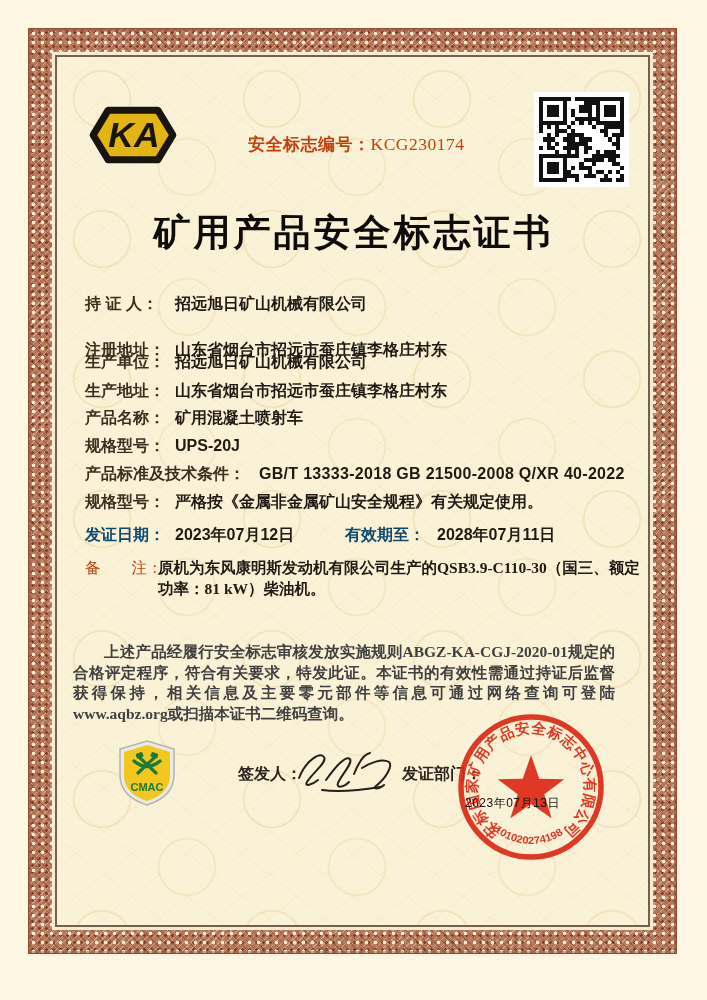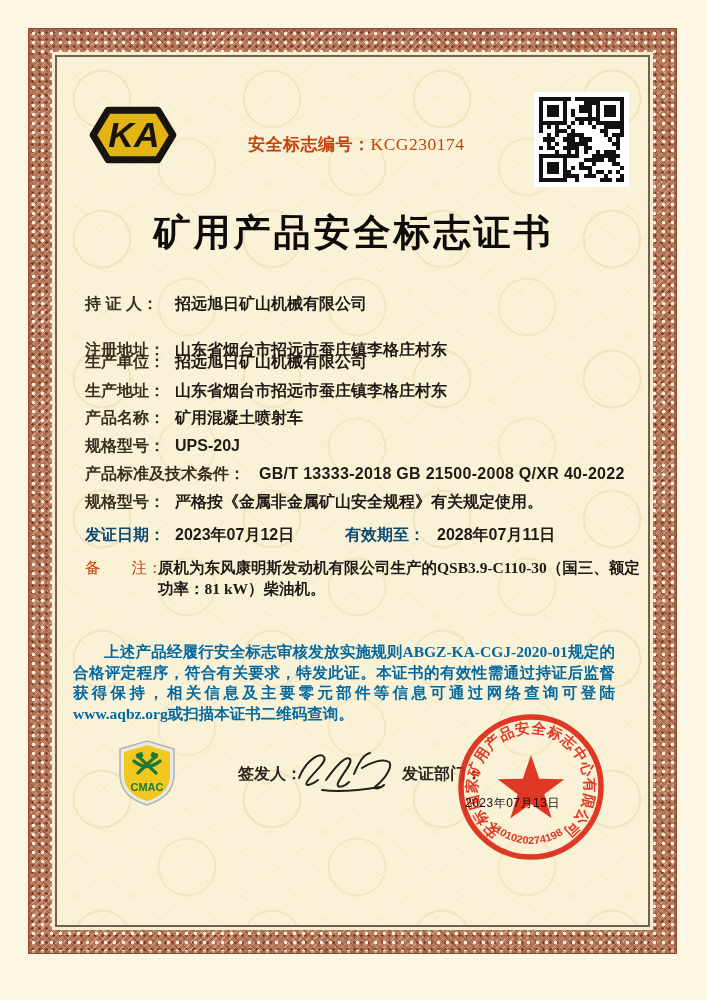--- a/index.html
+++ b/index.html
@@ -66,21 +66,21 @@
   .dates-row .dv { font-weight:700; }
 
   .remark-row { position:absolute; left:85px; right:62px; top:557px; display:flex;
                 font-size:15.5px; line-height:21px; color:#1f1a14; }
   .remark-row .lbl { font-weight:400; color:#c2410c; width:73px; white-space:pre; flex:none;text-align:center; }
   .remark-row .val { flex:1; }
 
   
   .statement { position:absolute; left:73px; top:642px; width:542px;
                font-family:"Liberation Serif", serif; font-weight:700;
-               font-size:15.5px; line-height:20.5px; color:#0369a1;
+               font-size:15.5px; line-height:20.5px; color:#404040;
                text-indent:2em; text-align:justify; }
 
   
   .cmac { position:absolute; left:117px; top:740px; width:60px; height:66px; }
   .signer-lbl { position:absolute; left:238px; top:764px; font-size:16px; font-weight:700; color:#2b251d; }
   .signature { position:absolute; left:292px; top:740px; width:108px; height:56px; }
   .dept-lbl { position:absolute; left:386px; top:764px; font-size:16px; font-weight:700; color:#2b251d;margin-left:16px; }
   .stamp { position:absolute; left:456px; top:712px; width:150px; height:150px; opacity:.93; }
   .stamp-date { position:absolute; left:465px; top:795px; font-size:12px; font-weight:400;
                 color:#14100c; z-index:5; letter-spacing:.5px; }

